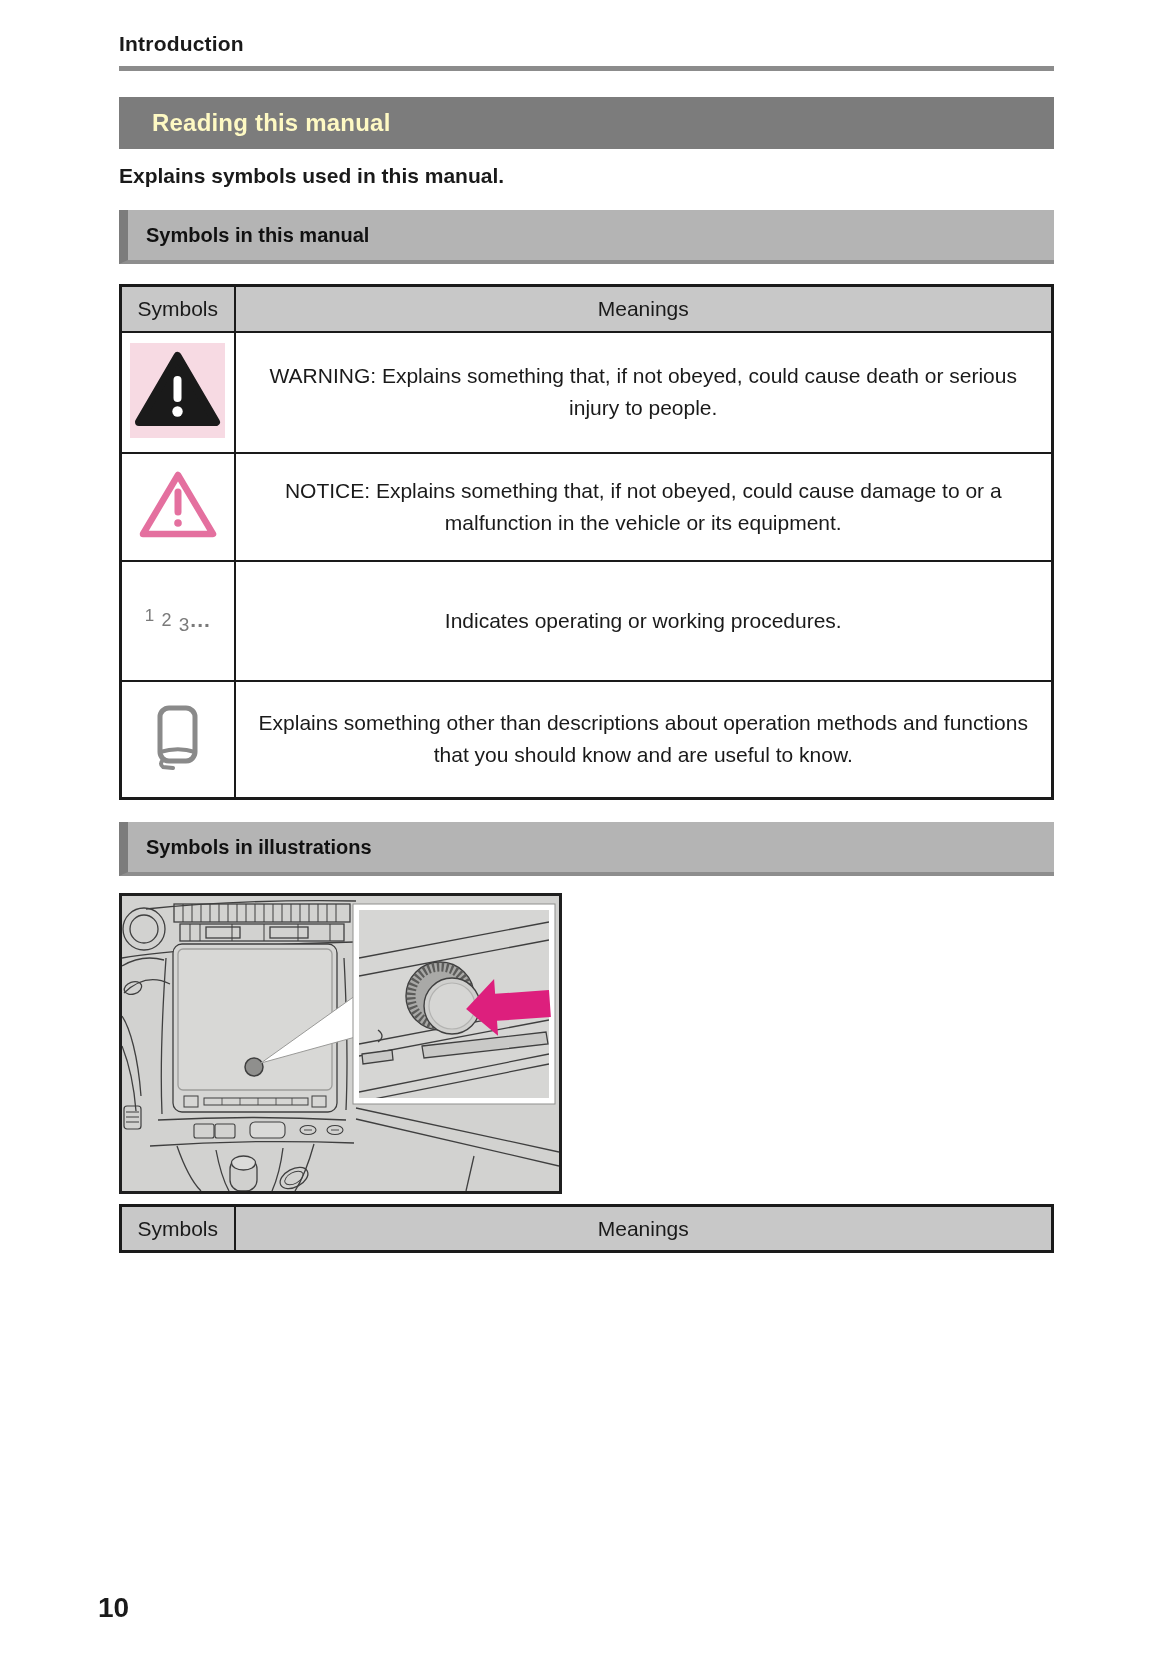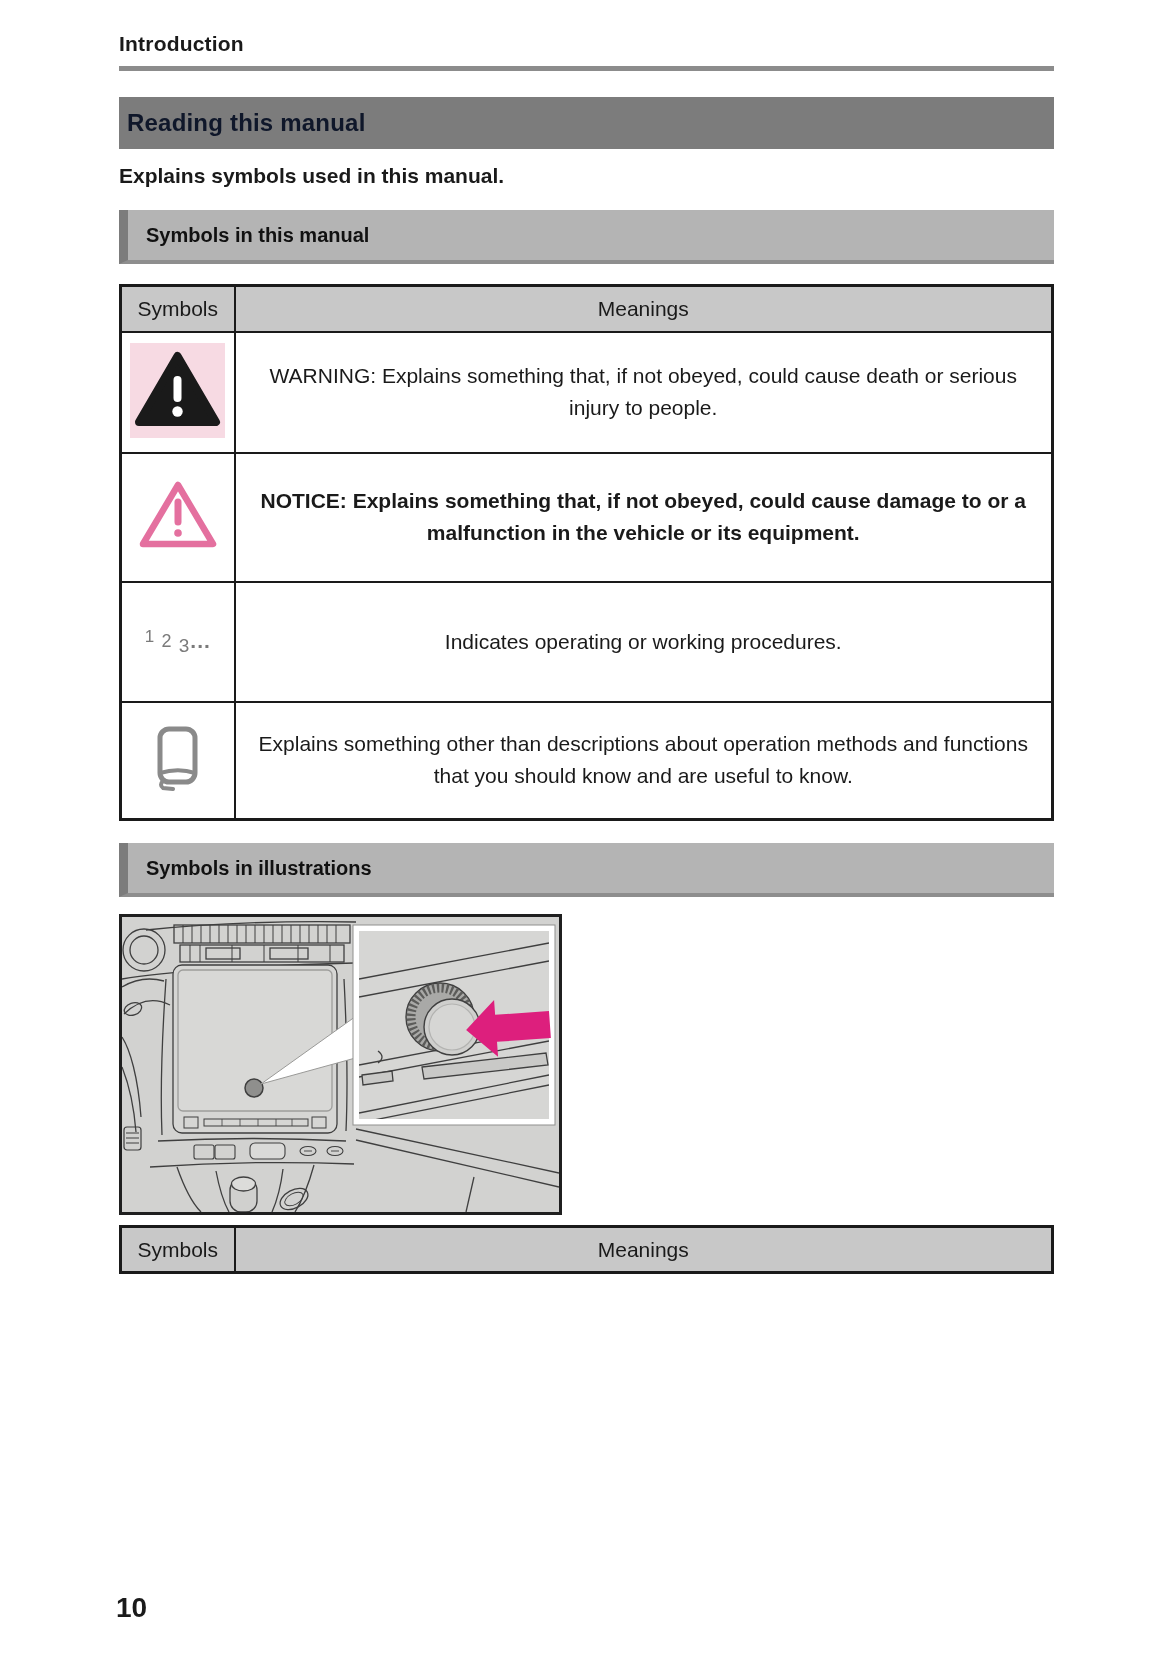--- a/index.html
+++ b/index.html
@@ -4,22 +4,22 @@
 <style>
   * { margin:0; padding:0; box-sizing:border-box; }
   html,body { background:#ffffff; }
   body { font-family:"Liberation Sans", sans-serif; color:#1a1a1a; }
   .page { position:relative; width:1165px; height:1653px; background:#ffffff; overflow:hidden; }
   .content { position:absolute; left:119px; top:0; width:935px; }
 
   .doc-header { margin-top:32px; font-size:21px; font-weight:bold; letter-spacing:0.2px; }
   .header-rule { margin-top:10px; height:5px; background:#8c8c8c; }
 
-  .main-banner { margin-top:26px; height:52px; background:#7c7c7c; color:#0f172a;
-    font-size:24px; font-weight:bold; line-height:52px; padding-left:8px; letter-spacing:0.2px; }
+  .main-banner { margin-top:26px; height:52px; background:#7c7c7c; color:#fef9c3;
+    font-size:24px; font-weight:bold; line-height:52px; padding-left:33px; letter-spacing:0.2px; }
 
   .intro-text { margin-top:15px; font-size:21px;font-weight:bold; }
 
   .sub-banner { margin-top:22px; height:54px; background:#b4b4b4;
     border-left:9px solid #7c7c7c; border-bottom:4px solid #8e8e8e;
     font-size:20px; font-weight:bold; line-height:50px; padding-left:18px; color:#111; }
 
   table.sym-table { margin-top:20px; width:935px; border-collapse:collapse;
     border:3px solid #1a1a1a; table-layout:fixed; }
   table.sym-table th, table.sym-table td { border:2px solid #1a1a1a;text-align:center; }
@@ -31,24 +31,24 @@
   .icon-sq { display:inline-block; }
 
   .steps-glyph { color:#7a7a7a; font-size:19px; white-space:nowrap; letter-spacing:1px; }
   .steps-glyph .n1 { display:inline-block; transform:translateY(-7px); font-size:17px; }
   .steps-glyph .n2 { display:inline-block; transform:translateY(-2px); font-size:18px; }
   .steps-glyph .n3 { display:inline-block; transform:translateY(3px); font-size:19px; }
   .steps-glyph .dots { display:inline-block; transform:translateY(-1px); font-size:21px; font-weight:bold; letter-spacing:1px; }
 
   .illustration { margin-top:17px; width:443px; height:301px; border:3px solid #1f1f1f; background:#d2d2d0; }
 
-  .page-number { position:absolute; left:116px; top:1592px; font-size:28px; font-weight:bold; }
+  .page-number { position:absolute; left:98px; top:1592px; font-size:28px; font-weight:bold; }
 
   .row-h1 td { height:120px; }
-  .row-h2 td { height:129px;font-weight:bold; }
+  .row-h2 td { height:108px; }
   .row-h3 td { height:120px; }
   .row-h4 td { height:118px; }
   .row-h5 td { height:122px; }
 </style>
 </head>
 <body>
 
 <div class="page">
   <div class="content">
 

